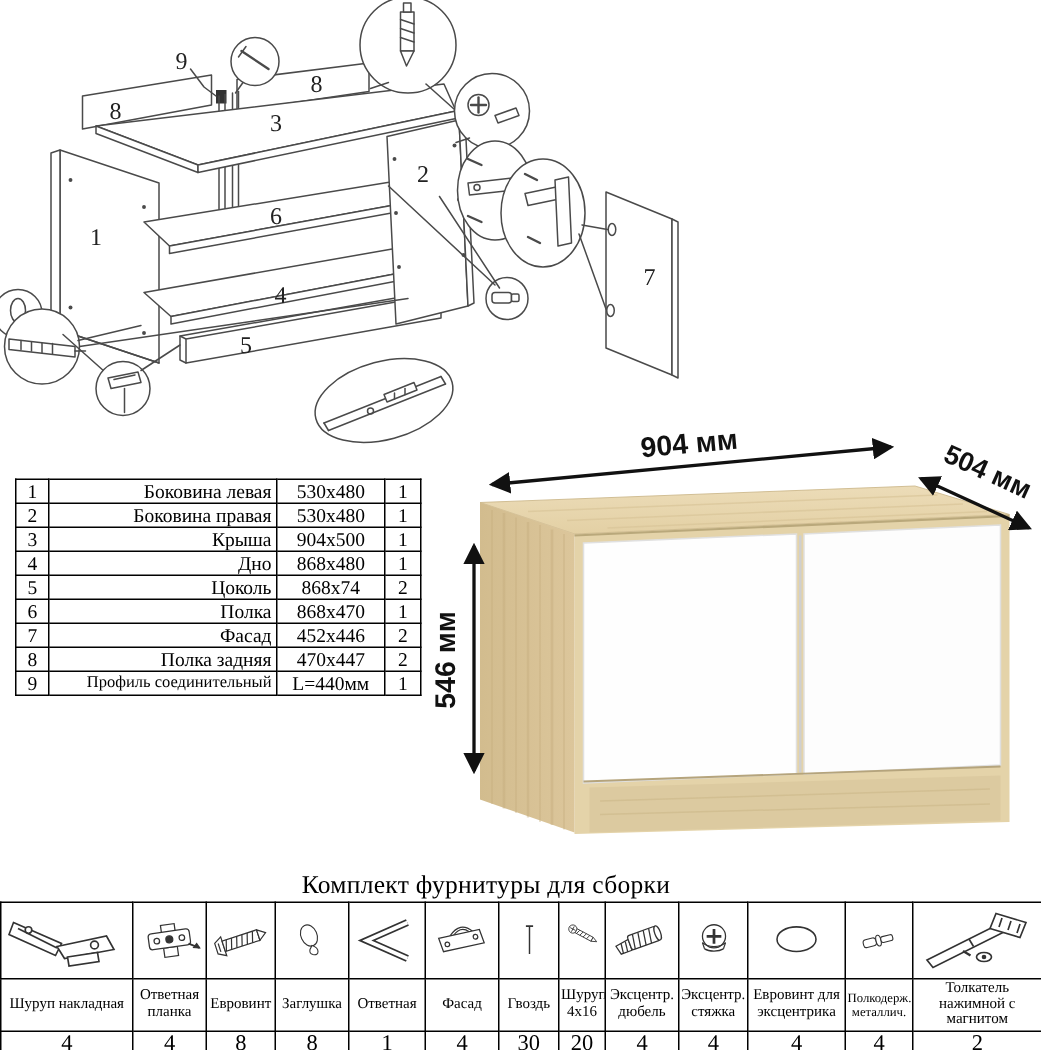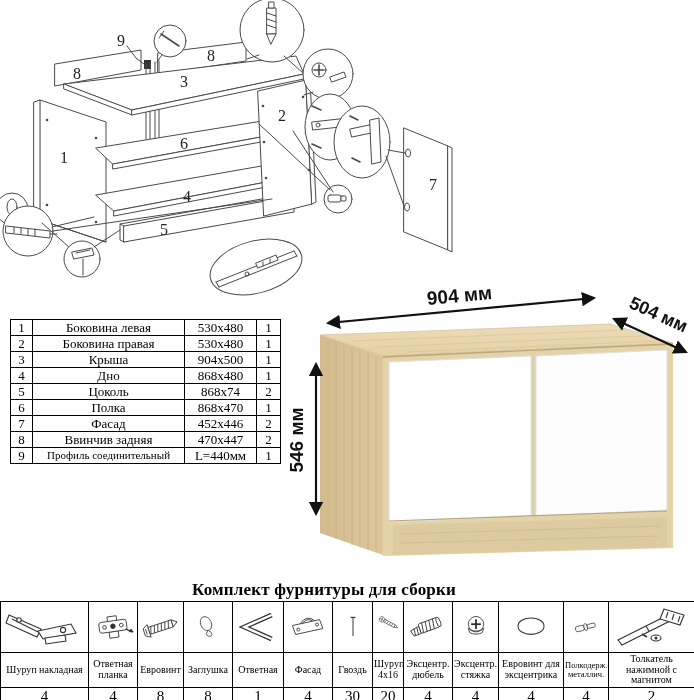--- a/index.html
+++ b/index.html
@@ -4,25 +4,25 @@
 <style>
   html,body{margin:0;padding:0;background:#fff;}
   .stage{position:relative;width:694px;height:700px;background:#fff;overflow:hidden;
          font-family:"Liberation Serif",serif;color:#000;}
   .abs{position:absolute;}
 
   
   table.parts{border-collapse:collapse;table-layout:fixed;font-size:13px;}
   table.parts td{border:1px solid #000;height:15px;padding:0 3px;line-height:1;white-space:nowrap;overflow:hidden;}
   table.parts td.c{text-align:center;padding:0 1px;}
-  table.parts td.nm{text-align:center;}
+  table.parts td.nm{text-align:right;}
 
   
   .kit-title{position:absolute;top:580px;left:0;width:648px;text-align:center;
-             font-size:17px;letter-spacing:.2px;font-weight:bold;}
+             font-size:17px;letter-spacing:.2px;}
   table.kit{border-collapse:collapse;table-layout:fixed;width:694px;font-size:10px;}
   table.kit td{border:1px solid #000;text-align:center;vertical-align:middle;padding:0;overflow:hidden;}
   table.kit td.ic{height:50px;}
   table.kit td.lb{height:27px;line-height:1.05;padding:1px 1px;font-size:10px;}
   table.kit td.lb.small{font-size:8.5px;font-family:Liberation Serif, serif;}
   table.kit td.qt{height:17px;font-size:15px;line-height:1;}
   .icon-svg{display:block;margin:0 auto;}
 
   svg text{user-select:none;}
 </style>
@@ -250,21 +250,21 @@
           <td class="c">1</td>
         </tr>
       <tr>
           <td class="c">7</td>
           <td class="nm">Фасад</td>
           <td class="c">452x446</td>
           <td class="c">2</td>
         </tr>
       <tr>
           <td class="c">8</td>
-          <td class="nm">Ввинчив задняя</td>
+          <td class="nm">Полка задняя</td>
           <td class="c">470x447</td>
           <td class="c">2</td>
         </tr>
       <tr>
           <td class="c">9</td>
           <td class="nm" style="font-size:11px">Профиль соединительный</td>
           <td class="c">L=440мм</td>
           <td class="c">1</td>
         </tr>
     </tbody>

